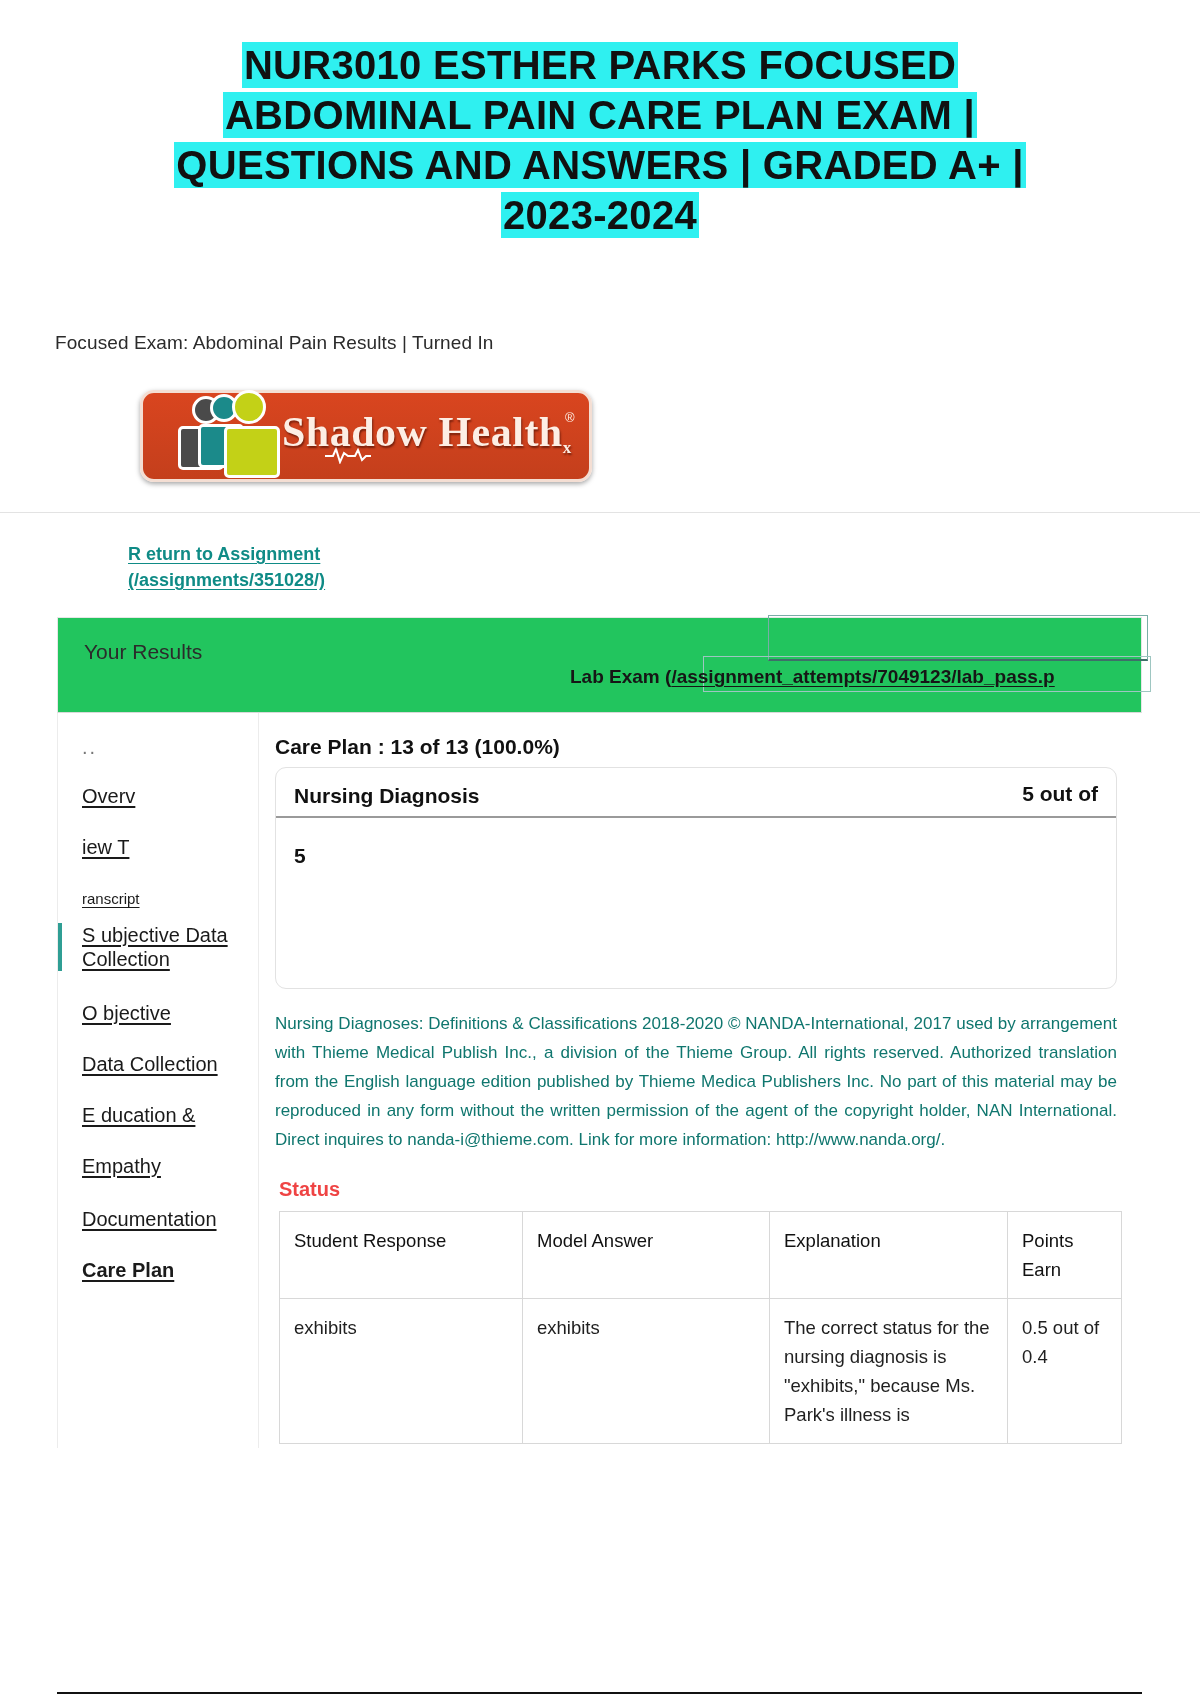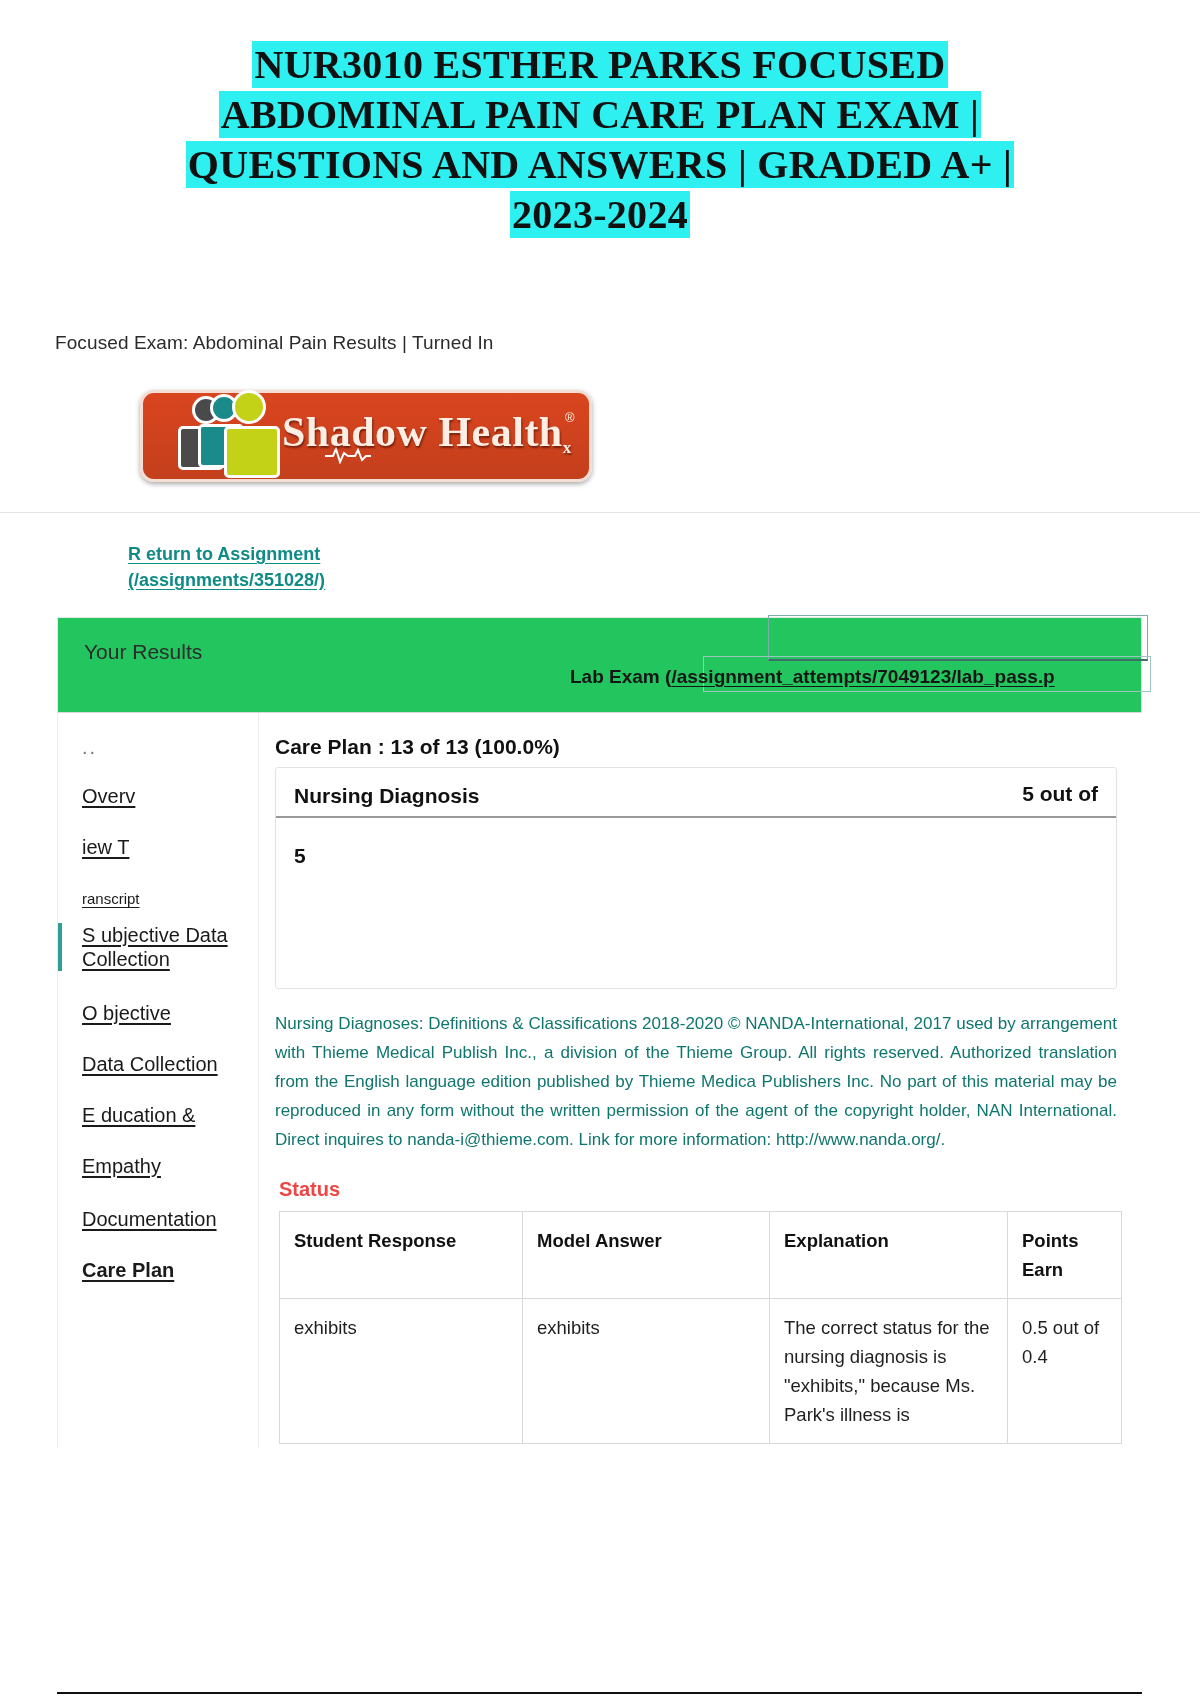--- a/index.html
+++ b/index.html
@@ -10,21 +10,21 @@
     color:#1a1a1a;
     overflow:hidden;
     position:relative;
   }
 
   
   .doc-title{
     margin:0;
     padding:40px 100px 0 100px;
     text-align:center;
-    font-family:Liberation Serif, serif;
+    font-family:Liberation Sans, sans-serif;
     font-weight:700;
     font-size:40px;
     line-height:50px;
     letter-spacing:0.3px;
     color:#111;
   }
   .doc-title .hl{
     background:#2ff0f0;
     box-decoration-break:clone;
     -webkit-box-decoration-break:clone;
@@ -171,21 +171,21 @@
     flex:1;
     padding:22px 0 4px 16px;
     min-width:0;
   }
   .care-head{
     font-size:21px;font-weight:700;color:#111;
     margin-bottom:8px;
   }
   .card{
     border:1px solid #e2e2e2;
-    border-radius:3px;
+    border-radius:11px;
     background:#fff;
     width:842px;
     box-sizing:border-box;
     position:relative;
   }
   .card-top{
     padding:14px 18px 0 18px;
     display:flex;justify-content:space-between;align-items:flex-start;
   }
   .card-title{font-size:21px;font-weight:700;color:#111;line-height:28px;}
@@ -220,21 +220,21 @@
     margin-left:4px;
   }
   table.grade th, table.grade td{
     border:1px solid #d8d8d8;
     text-align:left;
     vertical-align:top;
     padding:14px 14px;
     font-size:18.5px;
     line-height:29px;
   }
-  table.grade th{font-weight:700;color:#111;height:52px;}
+  table.grade th{font-weight:400;color:#111;height:52px;}
   table.grade td{color:#1f1f1f;}
   col.c1{width:243px;}
   col.c2{width:247px;}
   col.c3{width:238px;}
   col.c4{width:114px;}
   .pts{ text-align:right; }
   .bottom-rule{
     position:absolute;left:57px;top:1692px;
     width:1085px;border-top:2px solid #111;
   }

